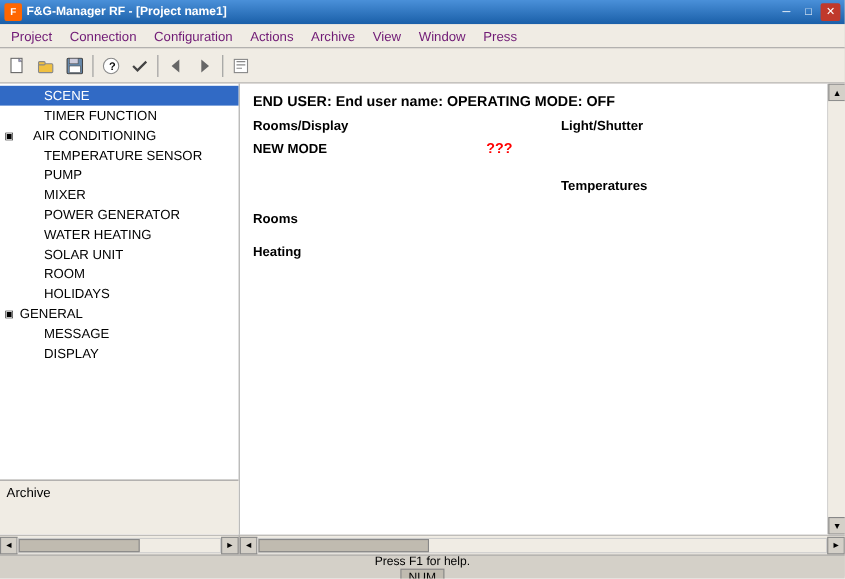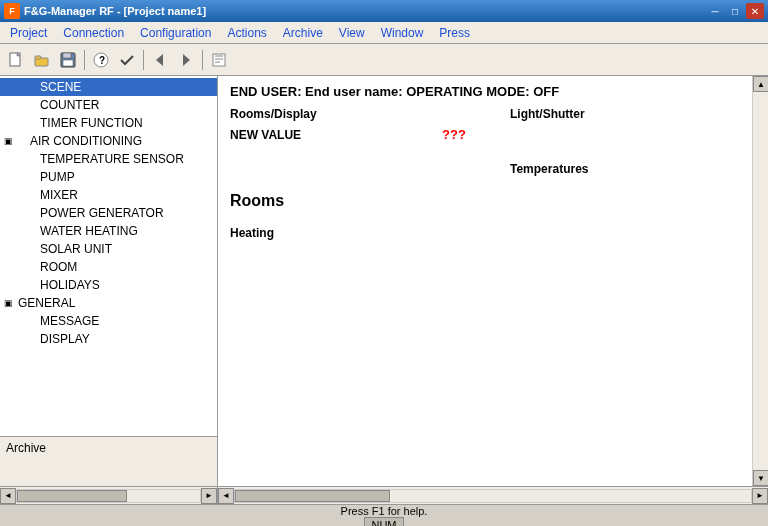--- a/index.html
+++ b/index.html
@@ -65,21 +65,21 @@
       border-bottom: 1px solid #999;
       height: 22px;
       display: flex;
       align-items: center;
       padding: 0 2px;
     }
     .menu-item {
       padding: 2px 8px;
       cursor: pointer;
       font-size: 12px;
-      color: #1d4ed8;
+      color: #701a75;
       border-radius: 2px;
     }
 
     
     .toolbar {
       background: #f0ece4;
       border-bottom: 1px solid #999;
       height: 32px;
       display: flex;
       align-items: center;
@@ -190,21 +190,21 @@
       margin-bottom: 20px;
     }
     .new-value-label { font-size: 12px; font-weight: bold; width: 200px; }
     .new-value-qmarks { color: red; font-weight: bold; font-size: 13px; }
     .section-row {
       display: flex;
       margin-bottom: 16px;
     }
     .section-left { width: 280px; }
     .section-right { font-size: 12px; font-weight: bold; }
-    .section-label { font-size: 16px; font-weight: bold; }
+    .section-label { font-size: 12px; font-weight: bold; }
     .heating-row {
       display: flex;
       margin-bottom: 28px;
     }
     .heating-label { font-size: 12px; font-weight: bold; }
 
     
     .right-scrollbar {
       width: 16px;
       background: #f0ece4;
@@ -353,24 +353,20 @@
 
   <div class="left-panel">
     <div class="tree-area">
 
       <div class="tree-item child selected">
         <span class="expand-icon"></span>
         <span>SCENE</span>
       </div>
       <div class="tree-item child">
         <span class="expand-icon"></span>
-        <span>COUNTER</span>
-      </div>
-      <div class="tree-item child">
-        <span class="expand-icon"></span>
         <span>TIMER FUNCTION</span>
       </div>
 
       <div class="tree-item group" style="padding-left:4px;">
         <span class="expand-icon" style="font-size:9px;">▣</span>
         <span style="margin-left:14px;">AIR CONDITIONING</span>
       </div>
       <div class="tree-item child">
         <span class="expand-icon"></span>
         <span>TEMPERATURE SENSOR</span>
@@ -428,21 +424,21 @@
       <div class="right-scroll-area">
 
         <div class="content-header">END USER: End user name: OPERATING MODE: OFF</div>
 
         <div class="content-columns">
           <div class="col-left">Rooms/Display</div>
           <div class="col-right">Light/Shutter</div>
         </div>
 
         <div class="new-value-row">
-          <div class="new-value-label">NEW VALUE</div>
+          <div class="new-value-label">NEW MODE</div>
           <div class="new-value-qmarks">???</div>
         </div>
 
         <div class="section-row">
           <div class="section-left"></div>
           <div class="section-right">Temperatures</div>
         </div>
 
         <div class="section-row">
           <div class="section-left">

